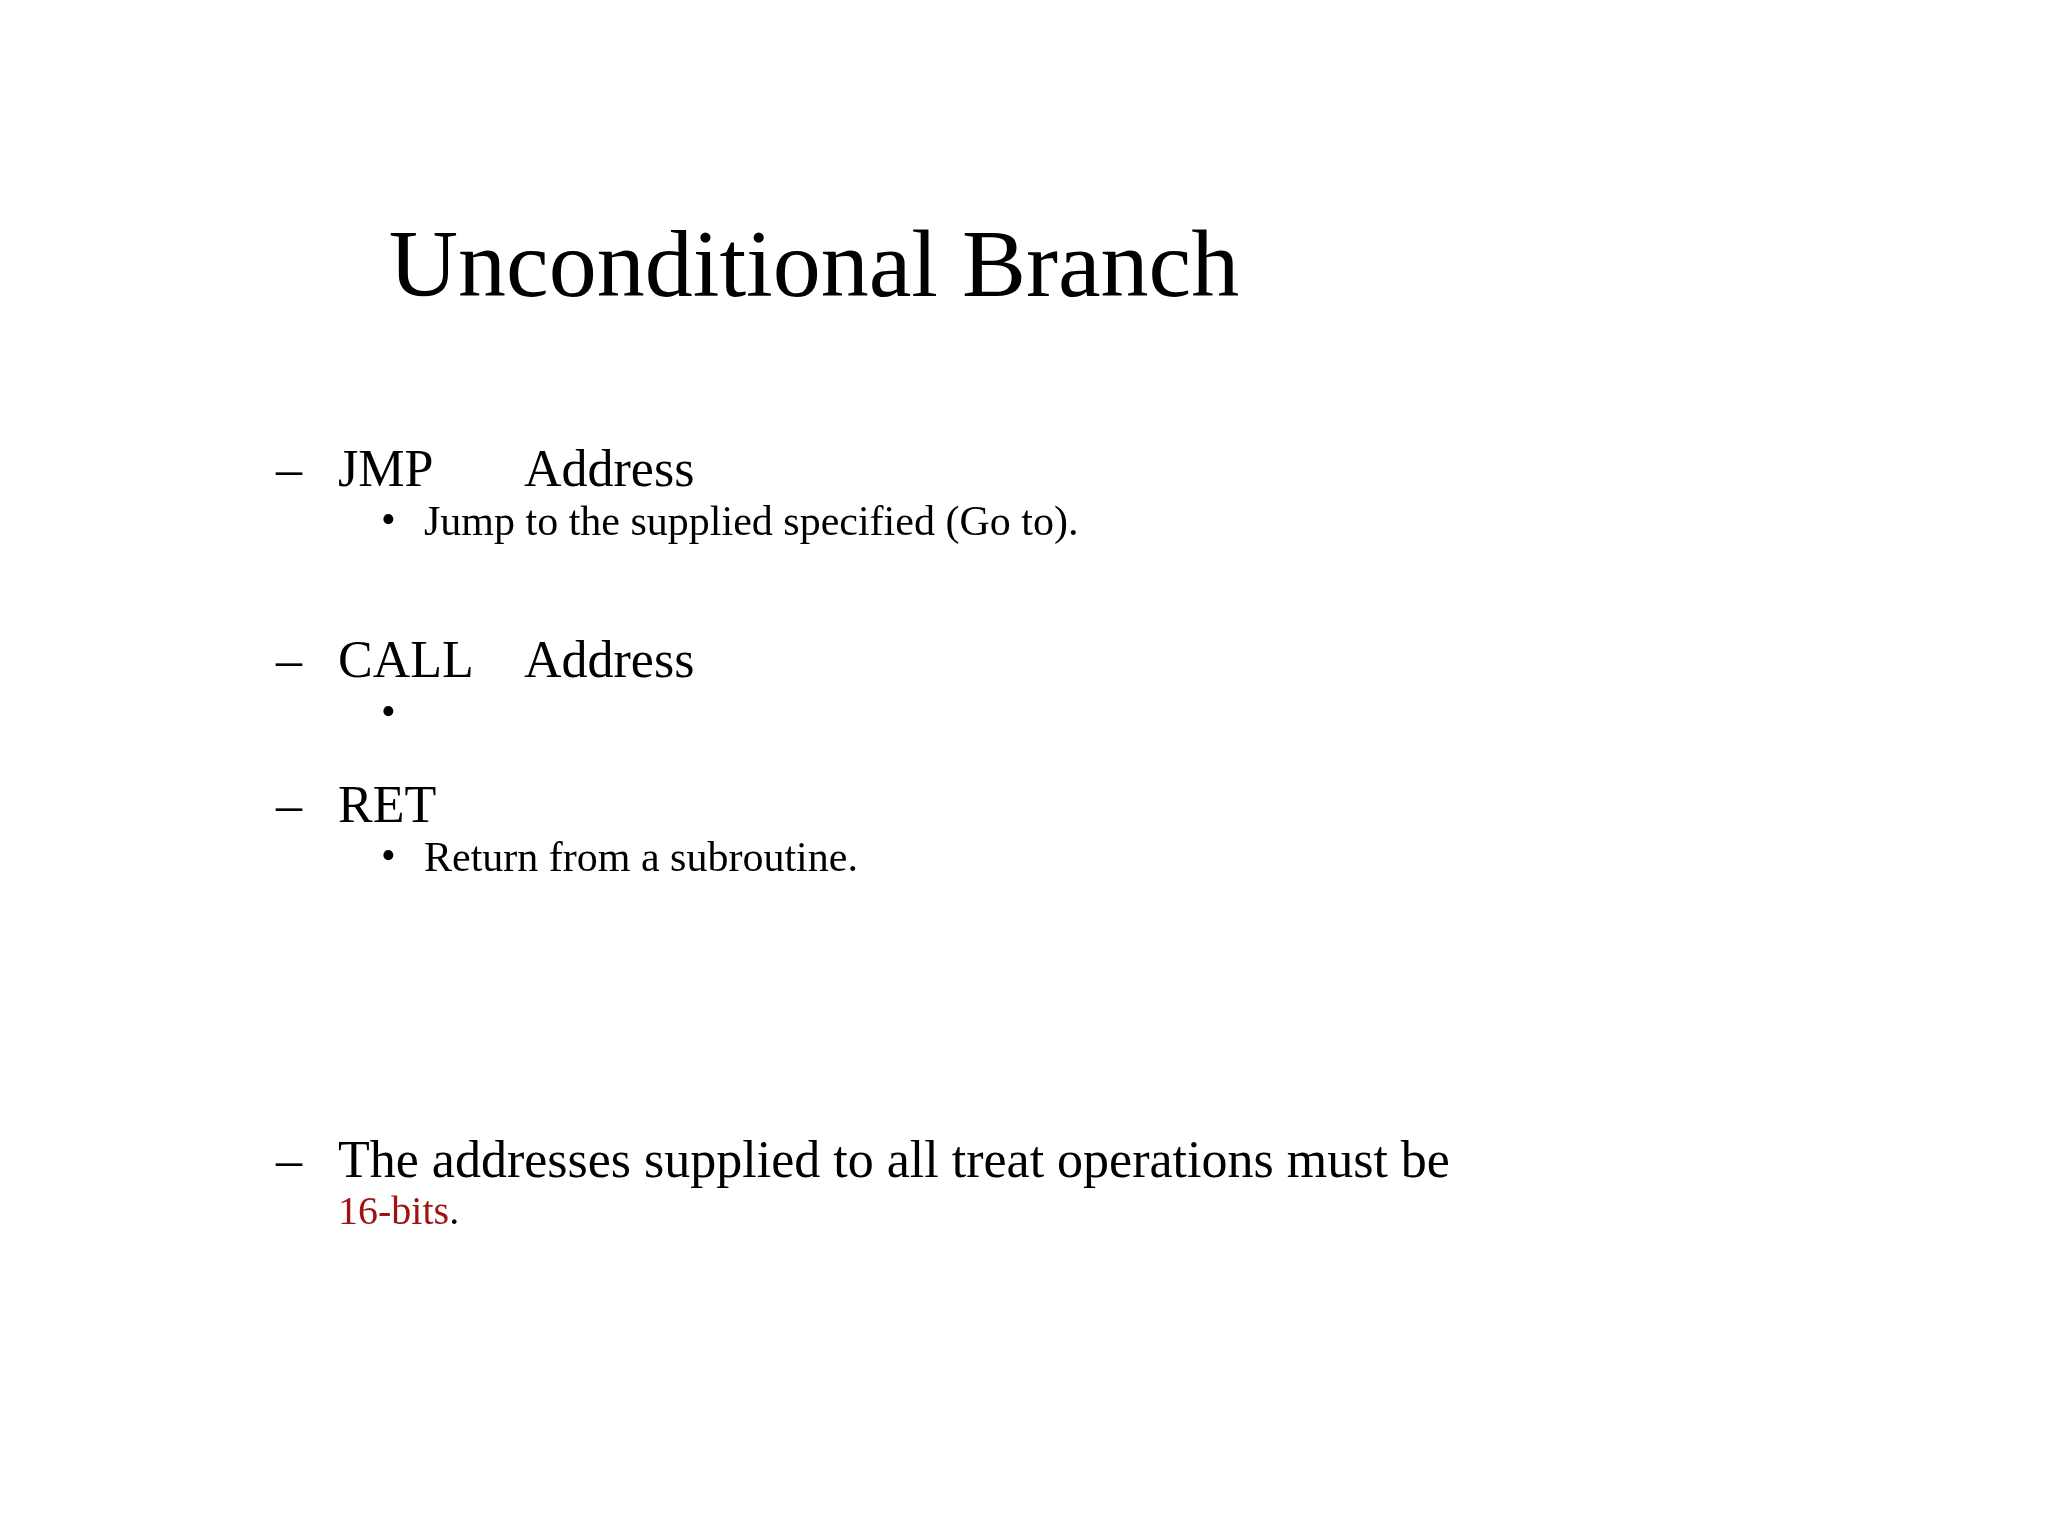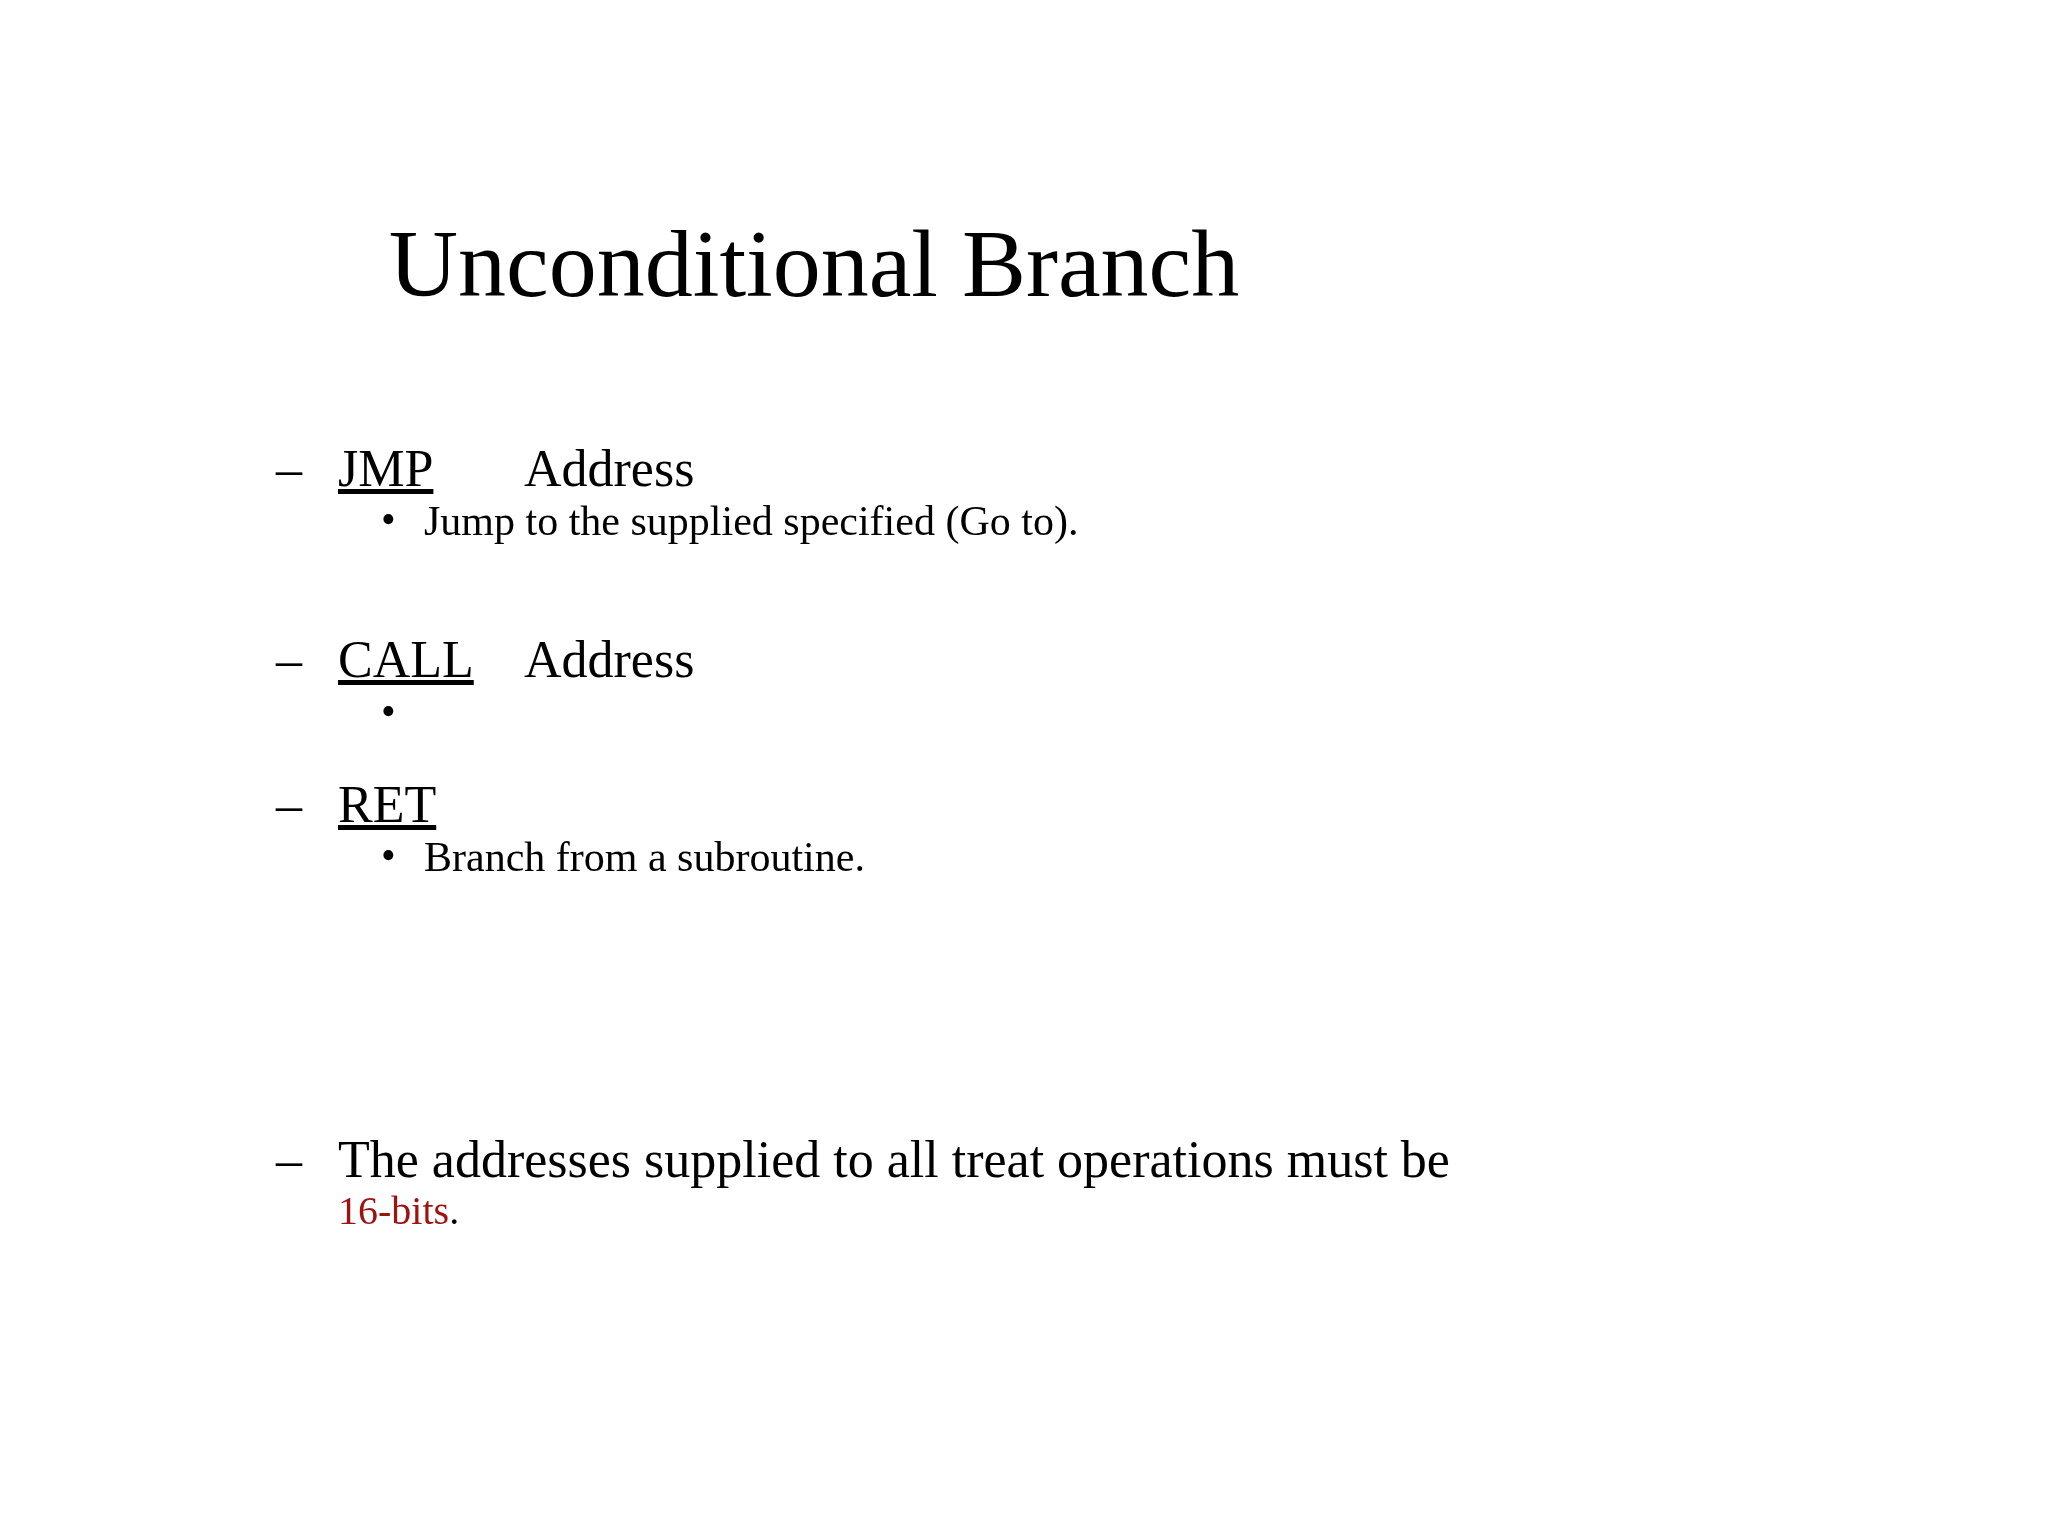--- a/index.html
+++ b/index.html
@@ -55,21 +55,20 @@
   .lvl1 > .dash {
     position: absolute;
     left: 276px;
     top: 0;
     font-size: 52px;
     line-height: 1.12;
   }
   .kw {
     display: inline-block;
     min-width: 186px;
-    text-decoration: underline;
   }
 
   
   .lvl2 {
     position: relative;
     padding-left: 424px;
     padding-right: 100px;
     font-size: 42px;
     line-height: 1.12;
     color: #000000;
@@ -127,21 +126,21 @@
 
     <div class="gap-md"></div>
 
     <div class="lvl1">
       <span class="dash">–</span>
       <span class="kw">RET</span><span></span>
     </div>
 
     <div class="lvl2">
       <span class="dot">•</span>
-      <span>Branch from a subroutine.</span>
+      <span>Return from a subroutine.</span>
     </div>
 
     <div class="gap-lg"></div>
 
     <div class="lvl1">
       <span class="dash">–</span>
       <span>The addresses supplied to all treat operations must be</span>
     </div>
     <div class="wrapline">
       <span class="red">16-bits</span><span>.</span>

